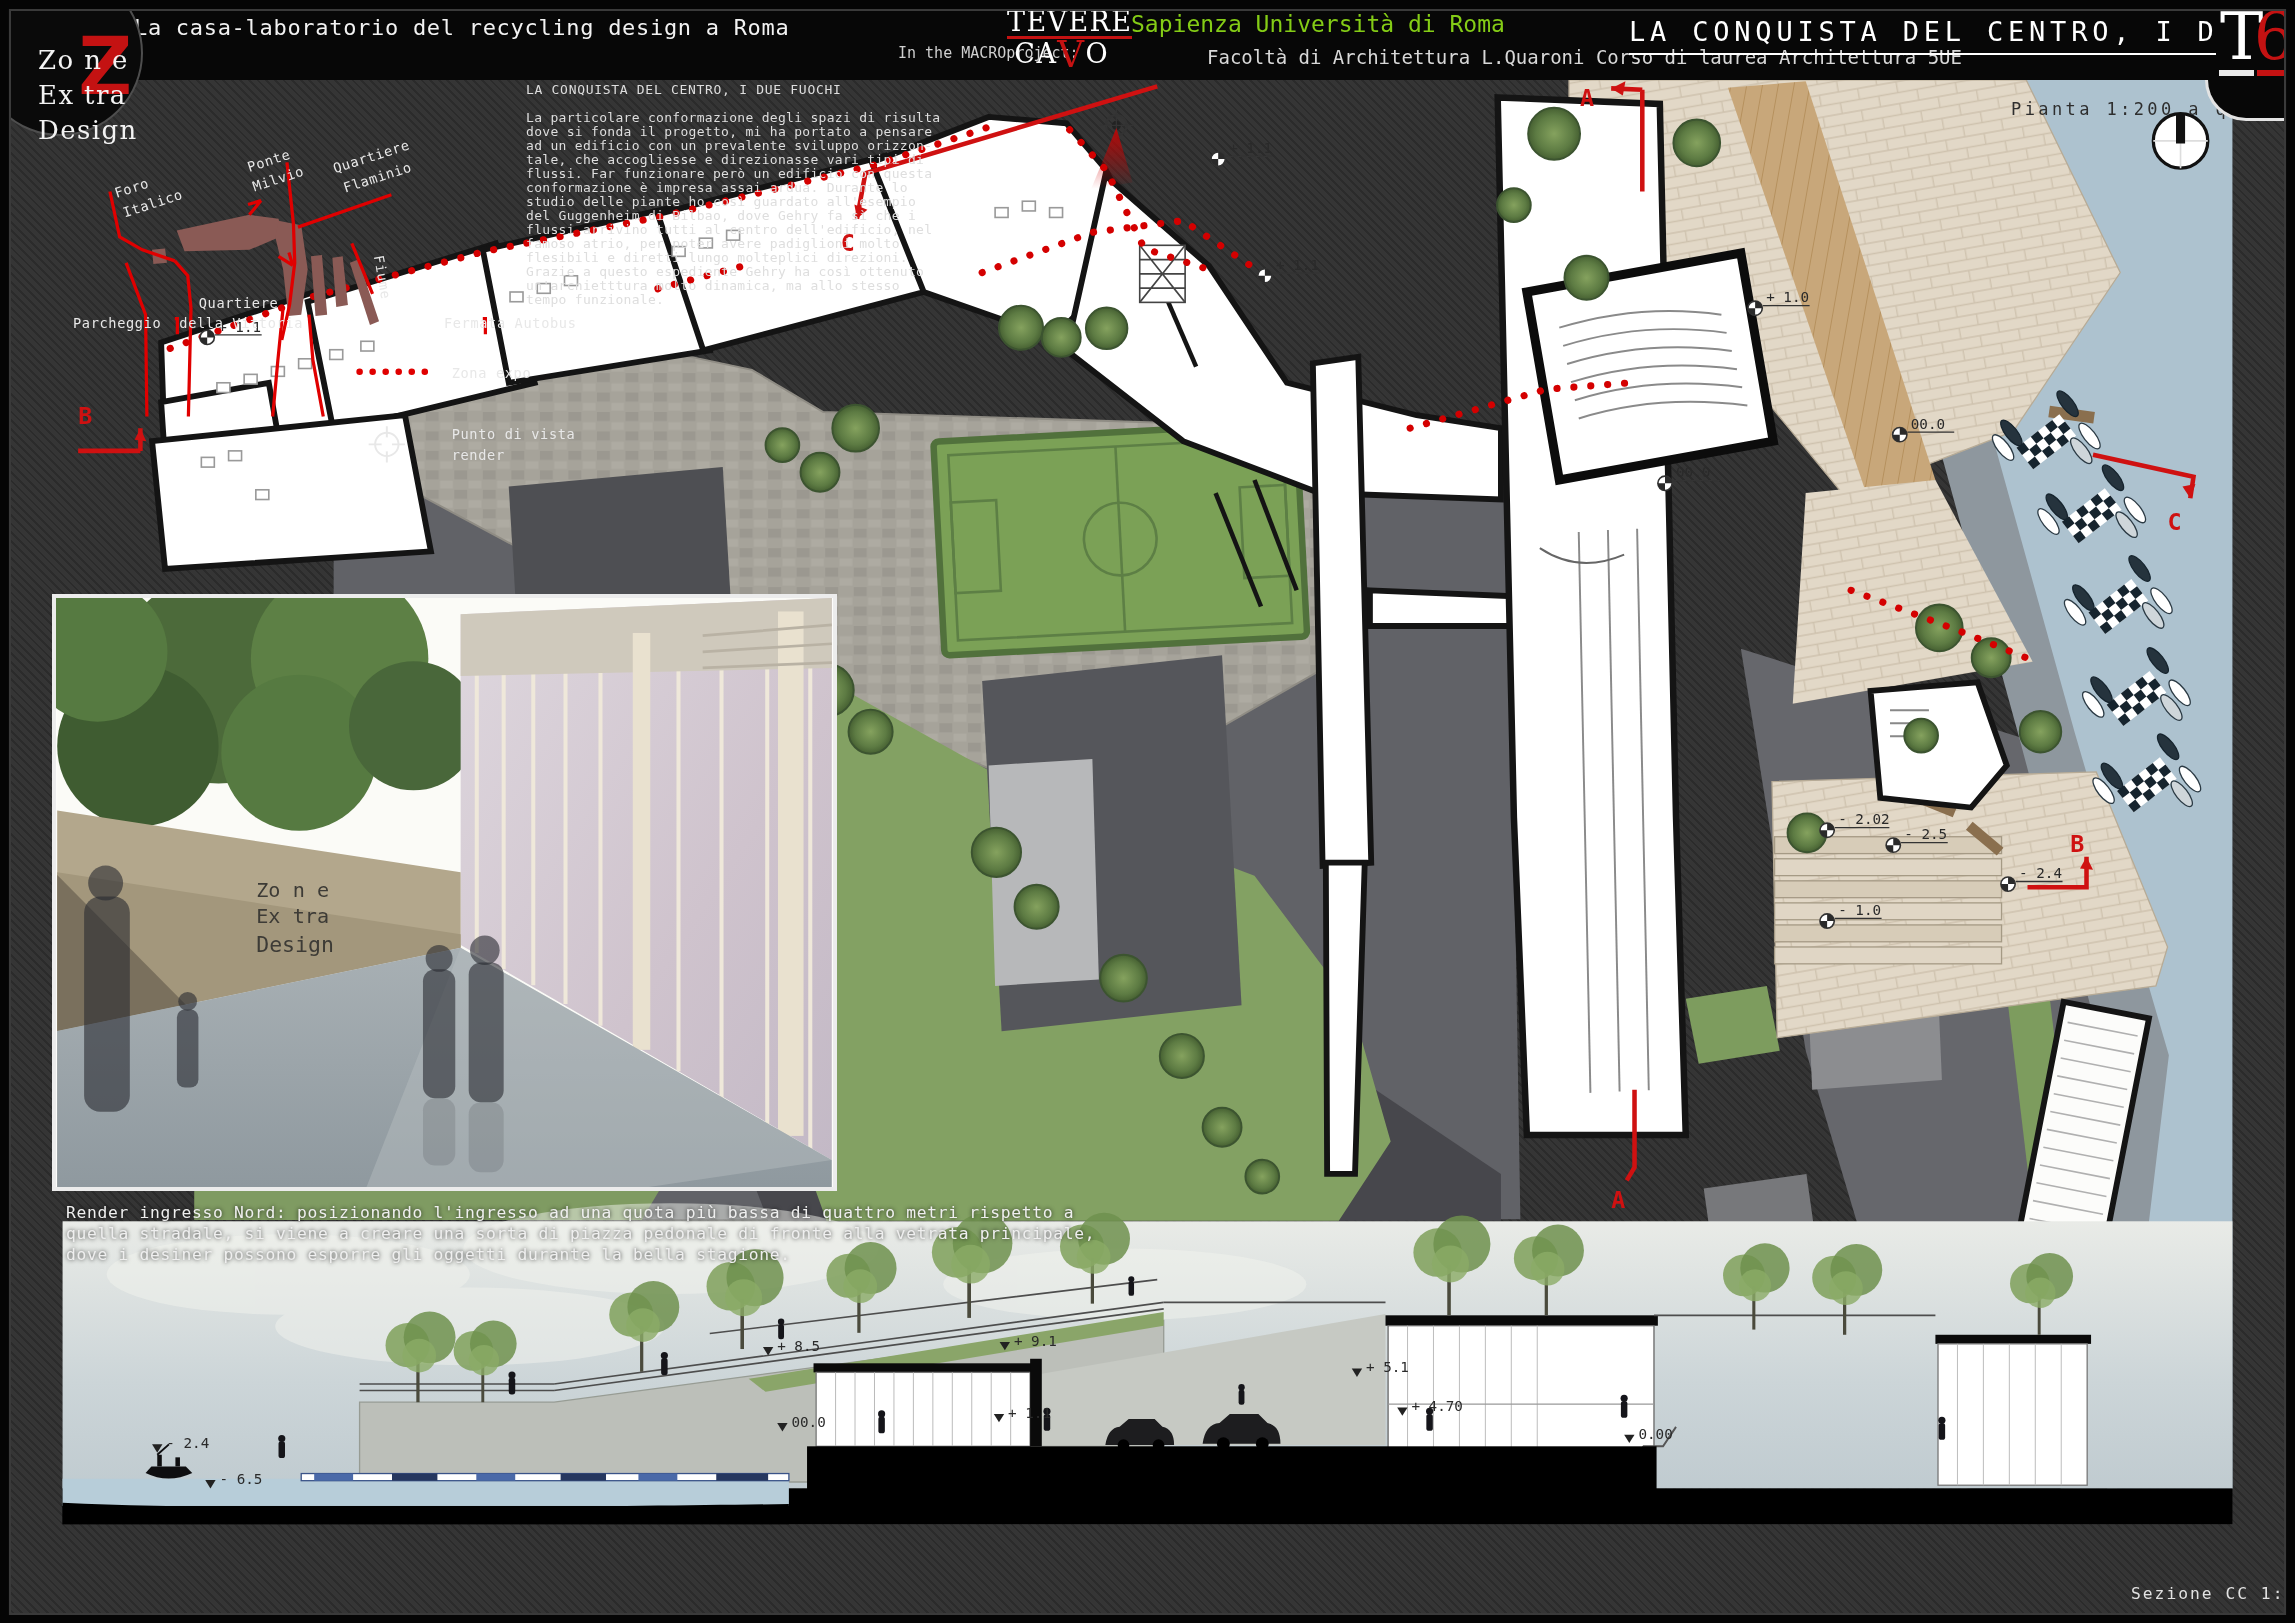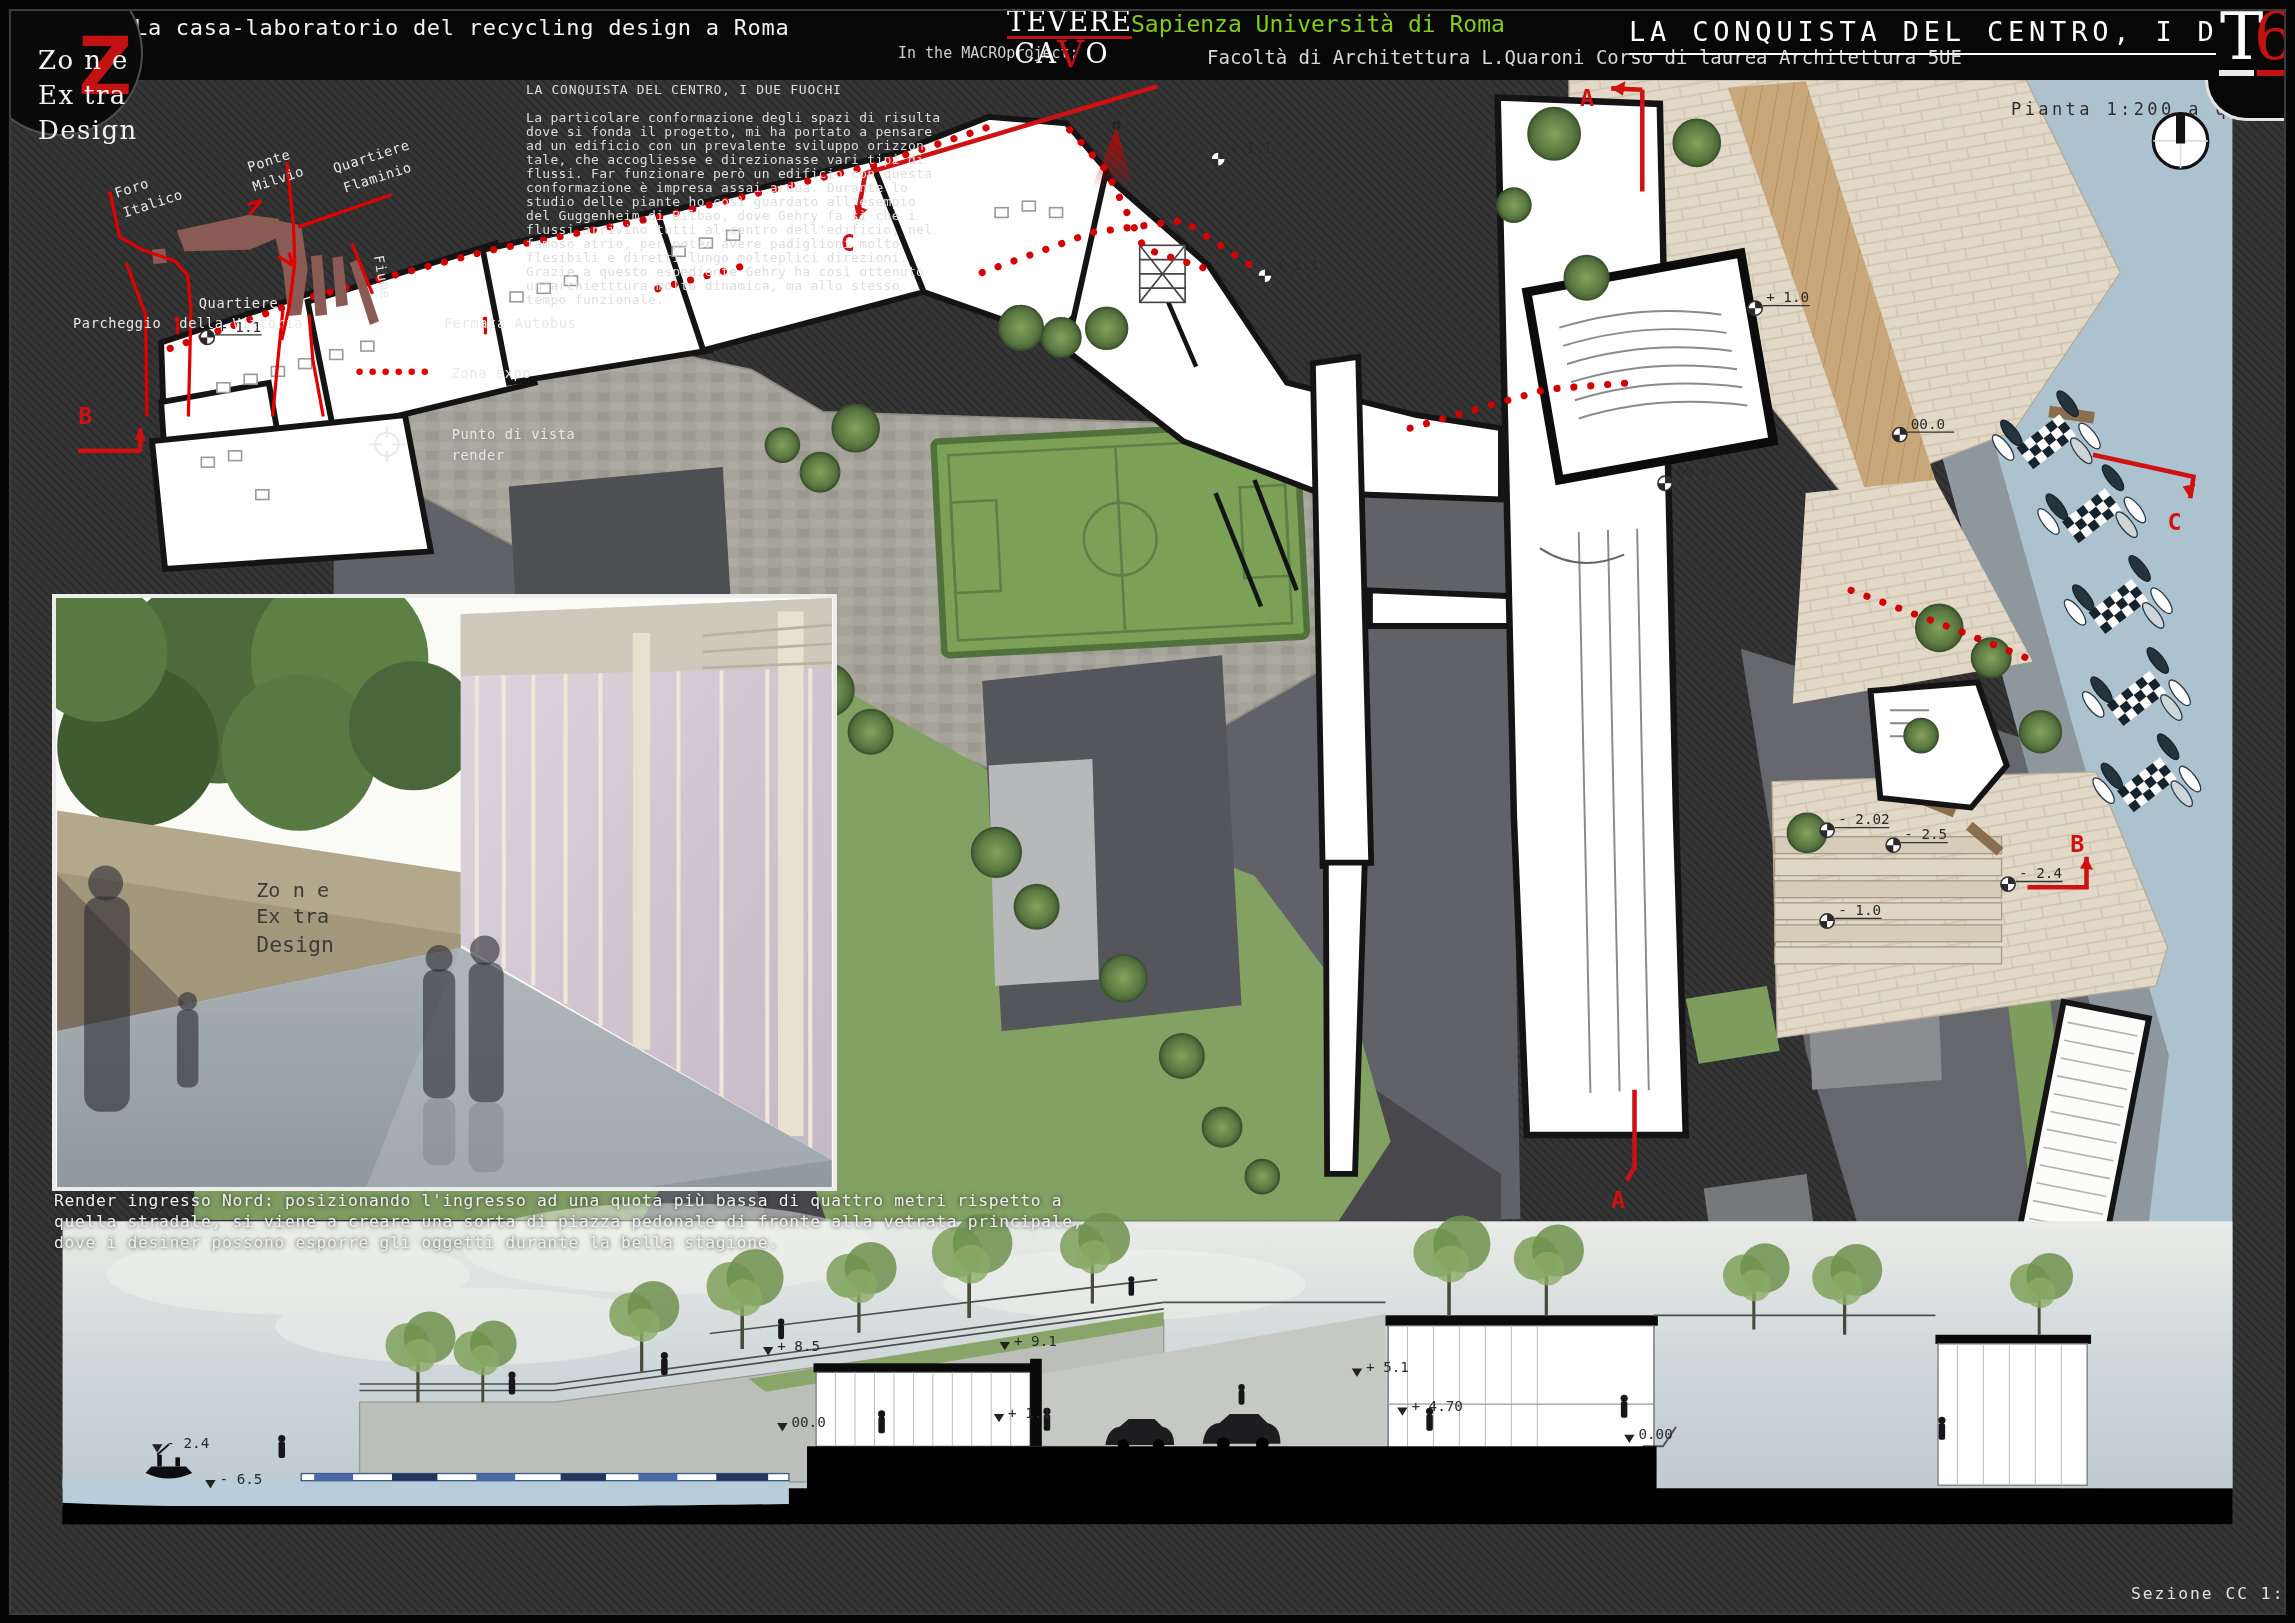--- a/index.html
+++ b/index.html
@@ -35,21 +35,21 @@
   .t6 .bar-r{position:absolute;left:41px;top:70px;width:29px;height:6.1px;background:#c41212;}
   .t6-tab{position:absolute;right:8.2px;top:80px;width:79px;height:38px;background:#070707;z-index:19;
     border-radius:0 0 0 59px;border-left:3.4px solid #e3e3e3;border-bottom:3.4px solid #e3e3e3;}
   
   .desc{position:absolute;left:526px;top:82px;width:402px;z-index:5;color:#dedede;}
   .desc h3{margin:0 0 13.6px 0;font-size:13px;font-weight:normal;letter-spacing:0.7px;}
   .desc pre{margin:0;font-family:"DejaVu Sans Mono",monospace;font-size:13px;line-height:14px;letter-spacing:0.3px;}
   
   .plan-cap{position:absolute;left:2011px;top:99px;font-size:17px;letter-spacing:3.4px;color:#2e2e2e;z-index:6;white-space:nowrap;}
   .render-cap{position:absolute;left:54px;top:1190px;z-index:8;color:#efefef;}
-  .render-cap pre{margin:0;font-family:"DejaVu Sans Mono",monospace;font-size:16.3px;line-height:21px;letter-spacing:0.7px;
+  .render-cap pre{margin:12px;font-family:"DejaVu Sans Mono",monospace;font-size:16.3px;line-height:21px;letter-spacing:0.7px;
     text-shadow:0 0 4.1px rgba(0,0,0,.8);}
   .sez-cap{position:absolute;left:2131px;top:1584px;font-size:16.3px;letter-spacing:2px;color:#e2e2e2;z-index:8;white-space:nowrap;}
   
   .render{position:absolute;left:52px;top:594px;width:785px;height:597px;border:4.1px solid #ececec;z-index:7;
     background:#fdfdfb;box-sizing:border-box;}
   .render svg{display:block;width:100%;height:100%;}
   
   .frame{position:absolute;inset:0;z-index:40;pointer-events:none;
     box-shadow:inset 0 0 0 8.9px #050505, inset 0 0 0 11px #3a3a3a;}
   .main-svg{position:absolute;left:0;top:78px;z-index:1;}

